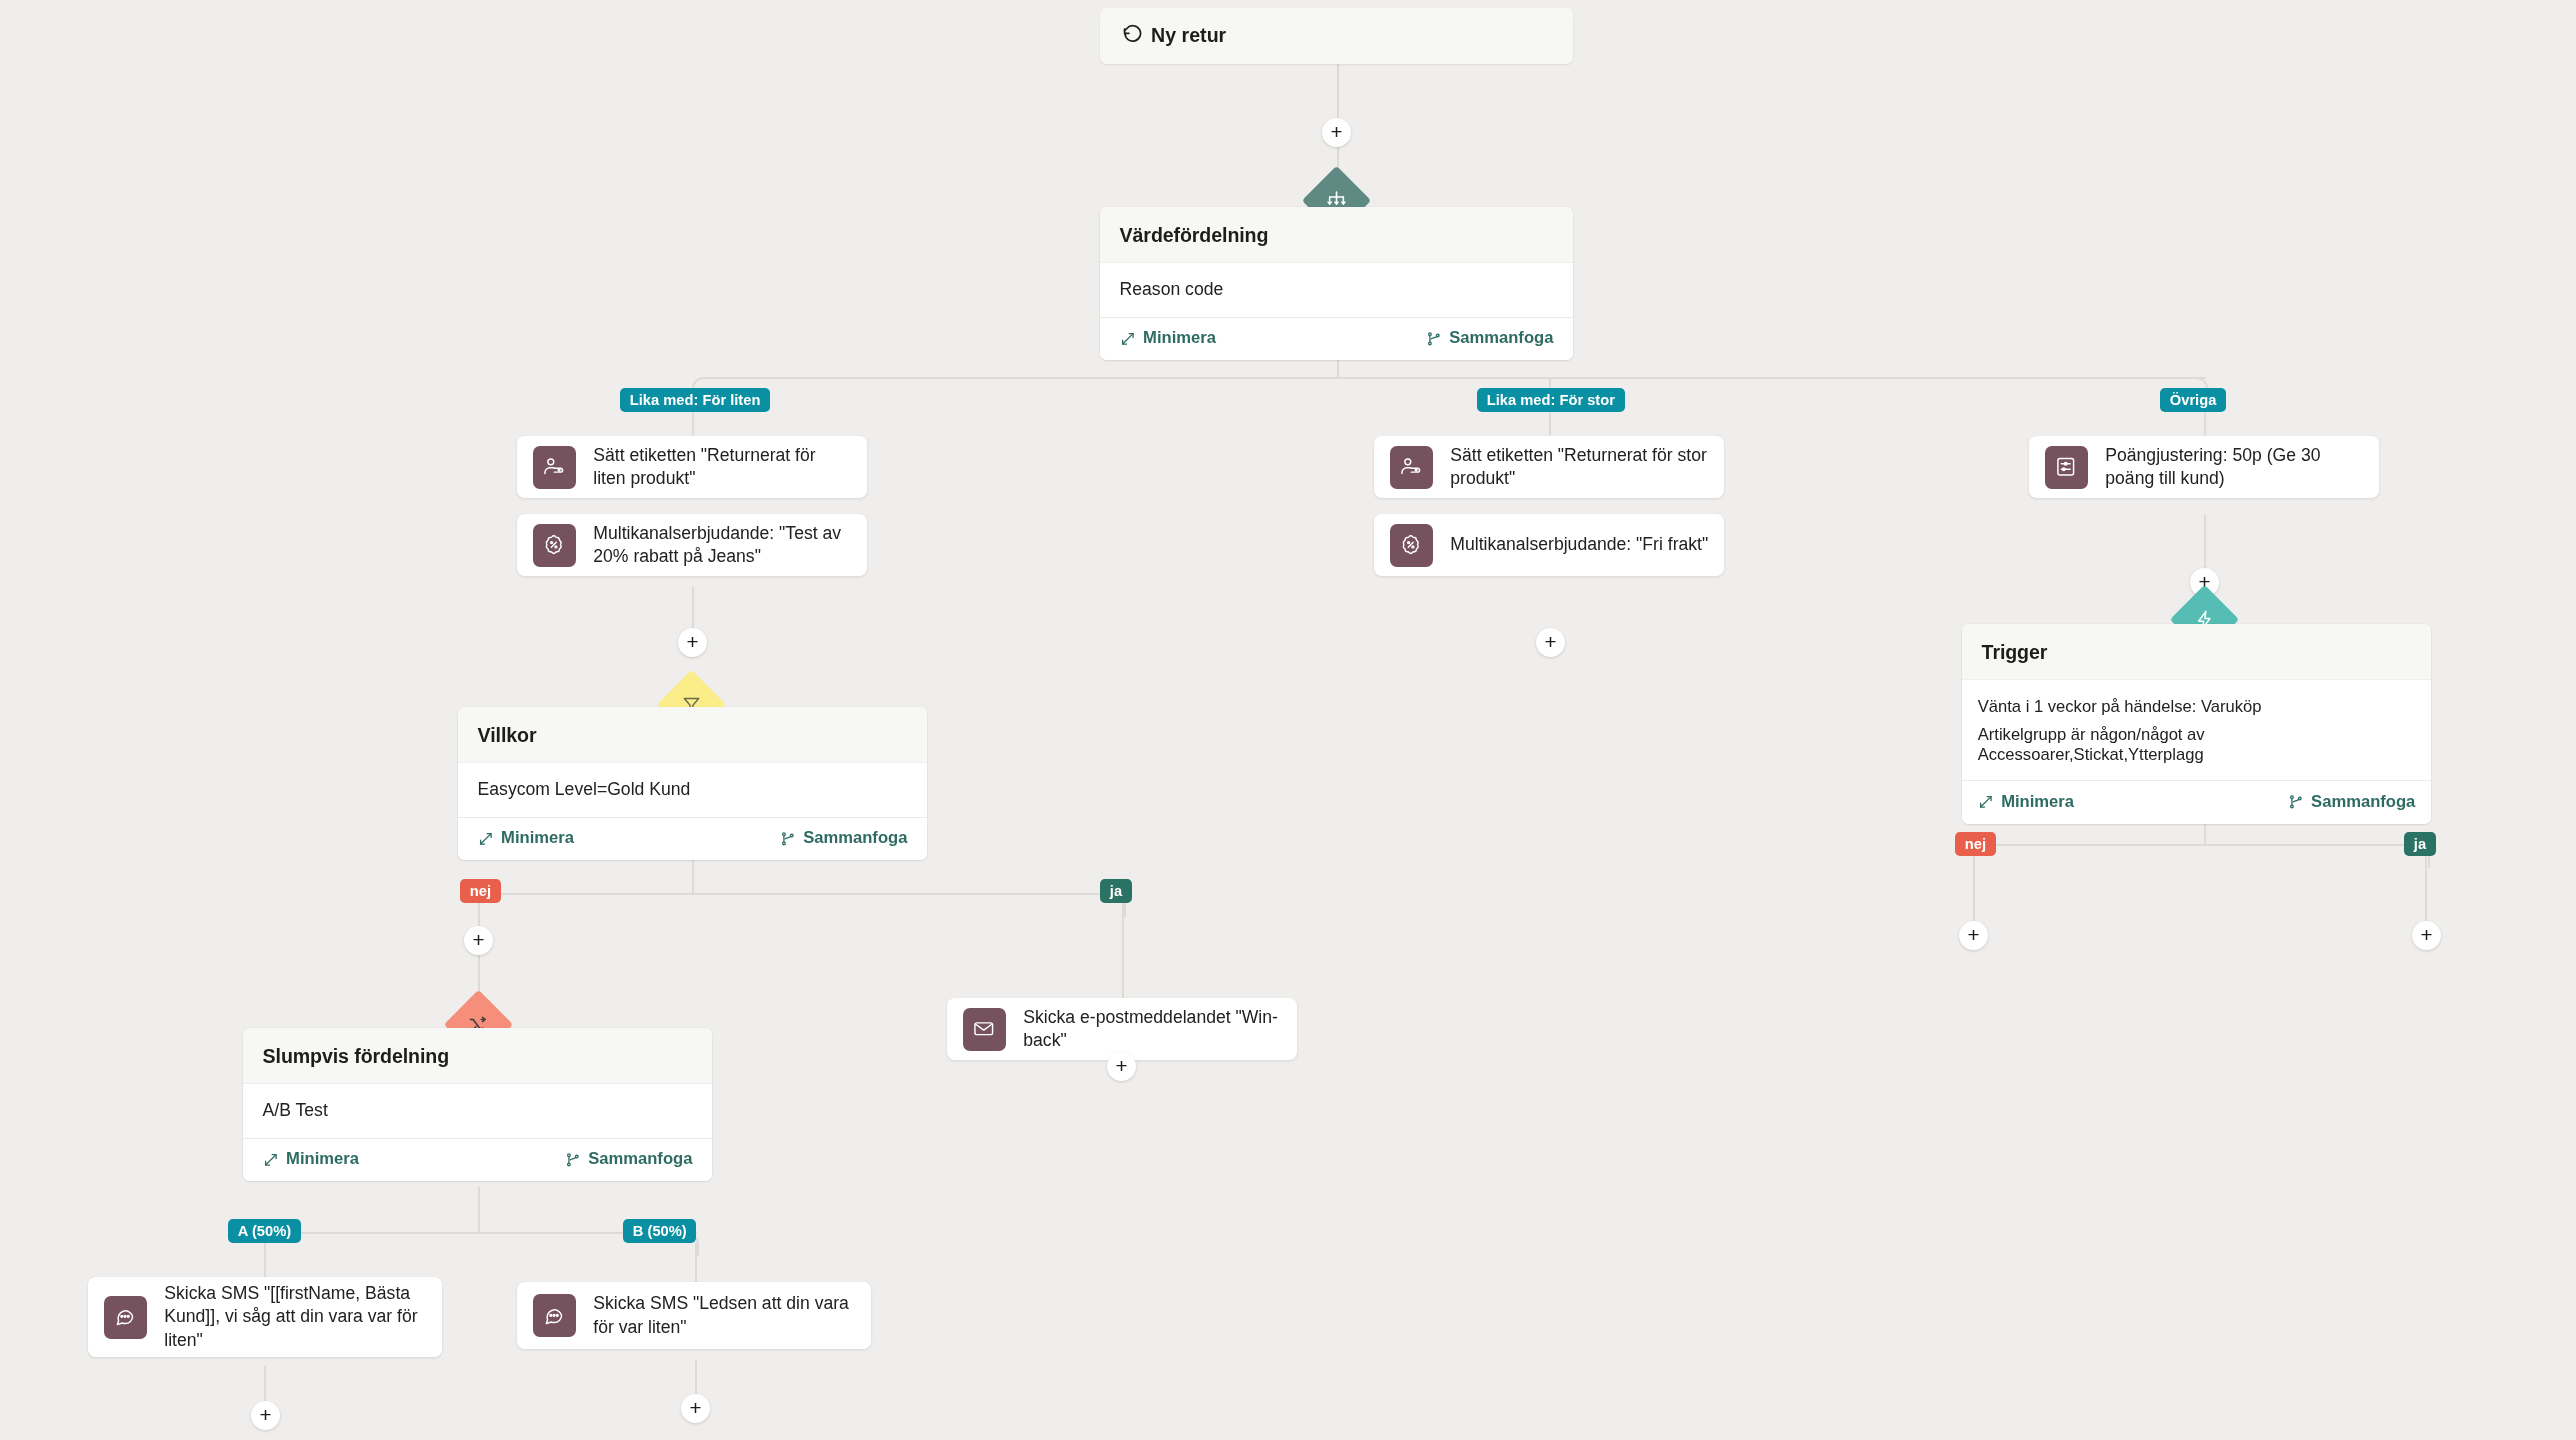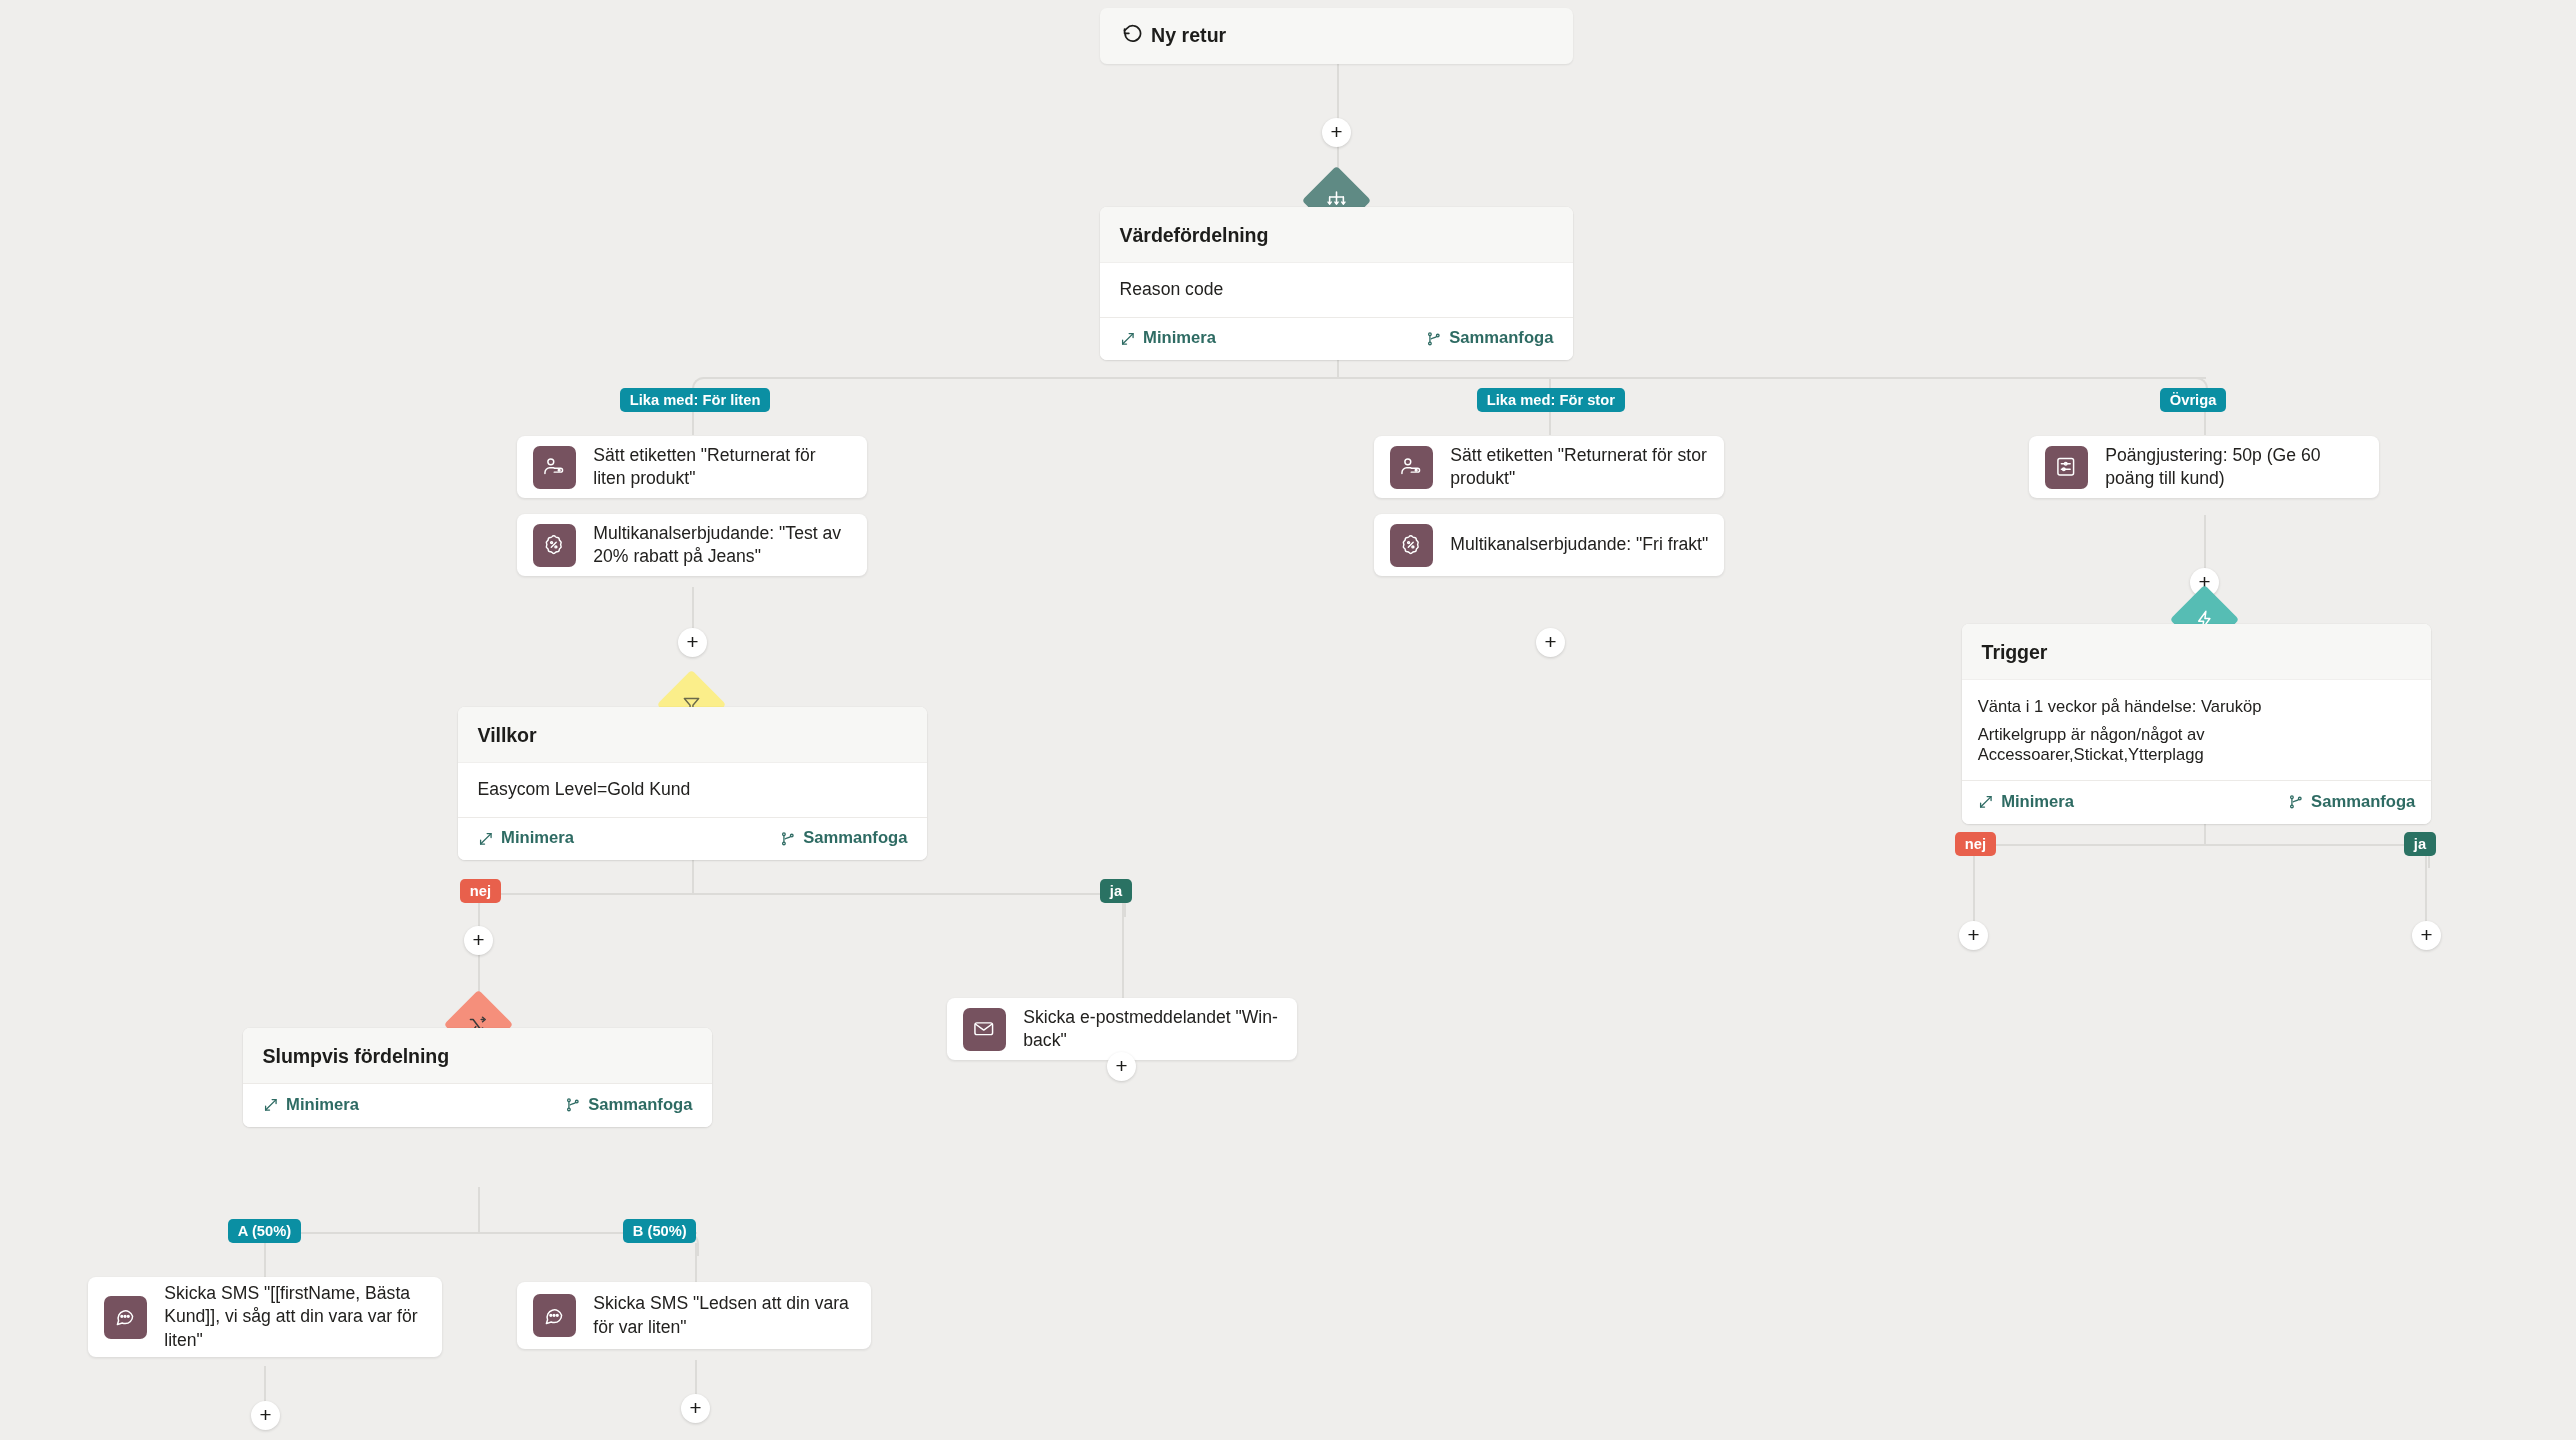--- a/index.html
+++ b/index.html
@@ -376,20 +376,23 @@
           <path d="M3 18h3l3-4"></path>
           <path d="M15 6h3"></path>
         <path d="M16.5 3.5 19.5 6l-3 2.5"></path>
         <path d="M16.5 15.5 19.5 18l-3 2.5"></path>
       </svg>
     </span>
   </div>
 
   <div class="card" style="left:243px; top:1028px; width:469px;">
     <div class="card-head">Slumpvis fördelning</div>
+    <div class="card-body">
+      <div class="line">A/B Test</div>
+    </div>
     <div class="card-foot">
       <div class="foot-link">
         <span>
           <svg width="15.7" height="15.7" viewBox="0 0 24 24" fill="none" stroke="#2e6b63" stroke-width="2" stroke-linecap="round" stroke-linejoin="round">
             <path d="M4 20 20 4"></path>
               <path d="M4 14v6h6"></path>
               <path d="M20 10V4h-6"></path>
           </svg>
         </span>
         <span>Minimera</span>
@@ -480,21 +483,21 @@
       <svg width="23.5" height="23.5" viewBox="0 0 24 24" fill="none" stroke="#ffffff" stroke-width="1.5" stroke-linecap="round" stroke-linejoin="round">
         <rect x="4" y="3.5" width="16" height="17" rx="2"></rect>
         <path d="M7.5 9h4"></path>
           <path d="M12.5 9h4"></path>
           <circle cx="12" cy="9" r="1.3"></circle>
         <path d="M7.5 14.5h2"></path>
           <path d="M10.5 14.5h6"></path>
           <circle cx="10" cy="14.5" r="1.3"></circle>
       </svg>
     </span>
-    <span class="action-label">Poängjustering: 50p (Ge 60 poäng till kund)</span>
+    <span class="action-label">Poängjustering: 50p (Ge 30 poäng till kund)</span>
   </div>
 
   <div class="plus" style="left:2190px; top:568px;">+</div>
 
   <div class="diamond" style="left:2180px; top:595px; background:#56bdb4;">
     <span class="glyph">
       <svg width="21.5" height="21.5" viewBox="0 0 24 24" fill="none" stroke="#ffffff" stroke-width="1.7" stroke-linecap="round" stroke-linejoin="round">
         <path d="M13.5 2.5 5.5 13.5h5.5l-1 8 8-11h-5.5Z"></path>
       </svg>
     </span>

